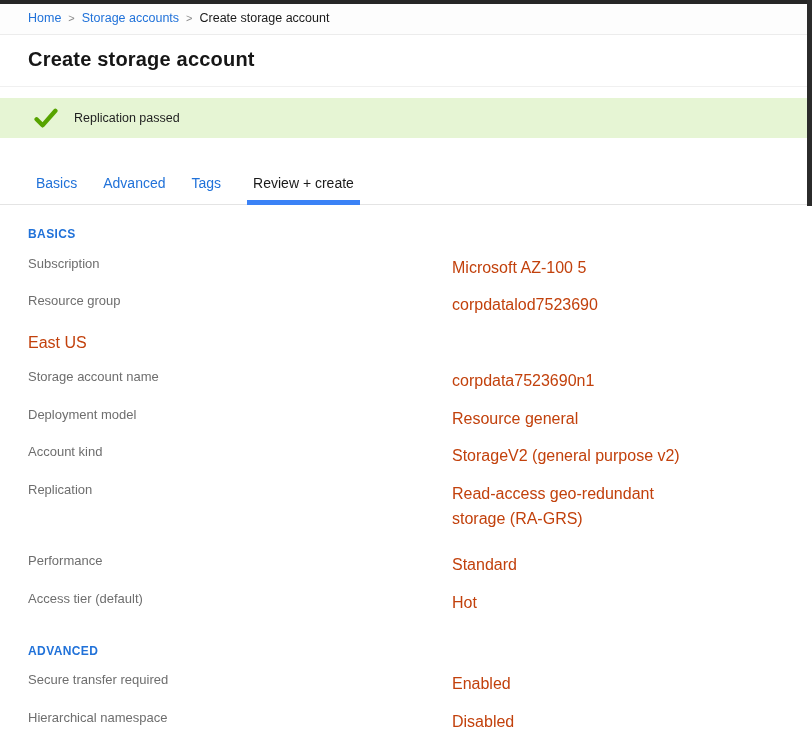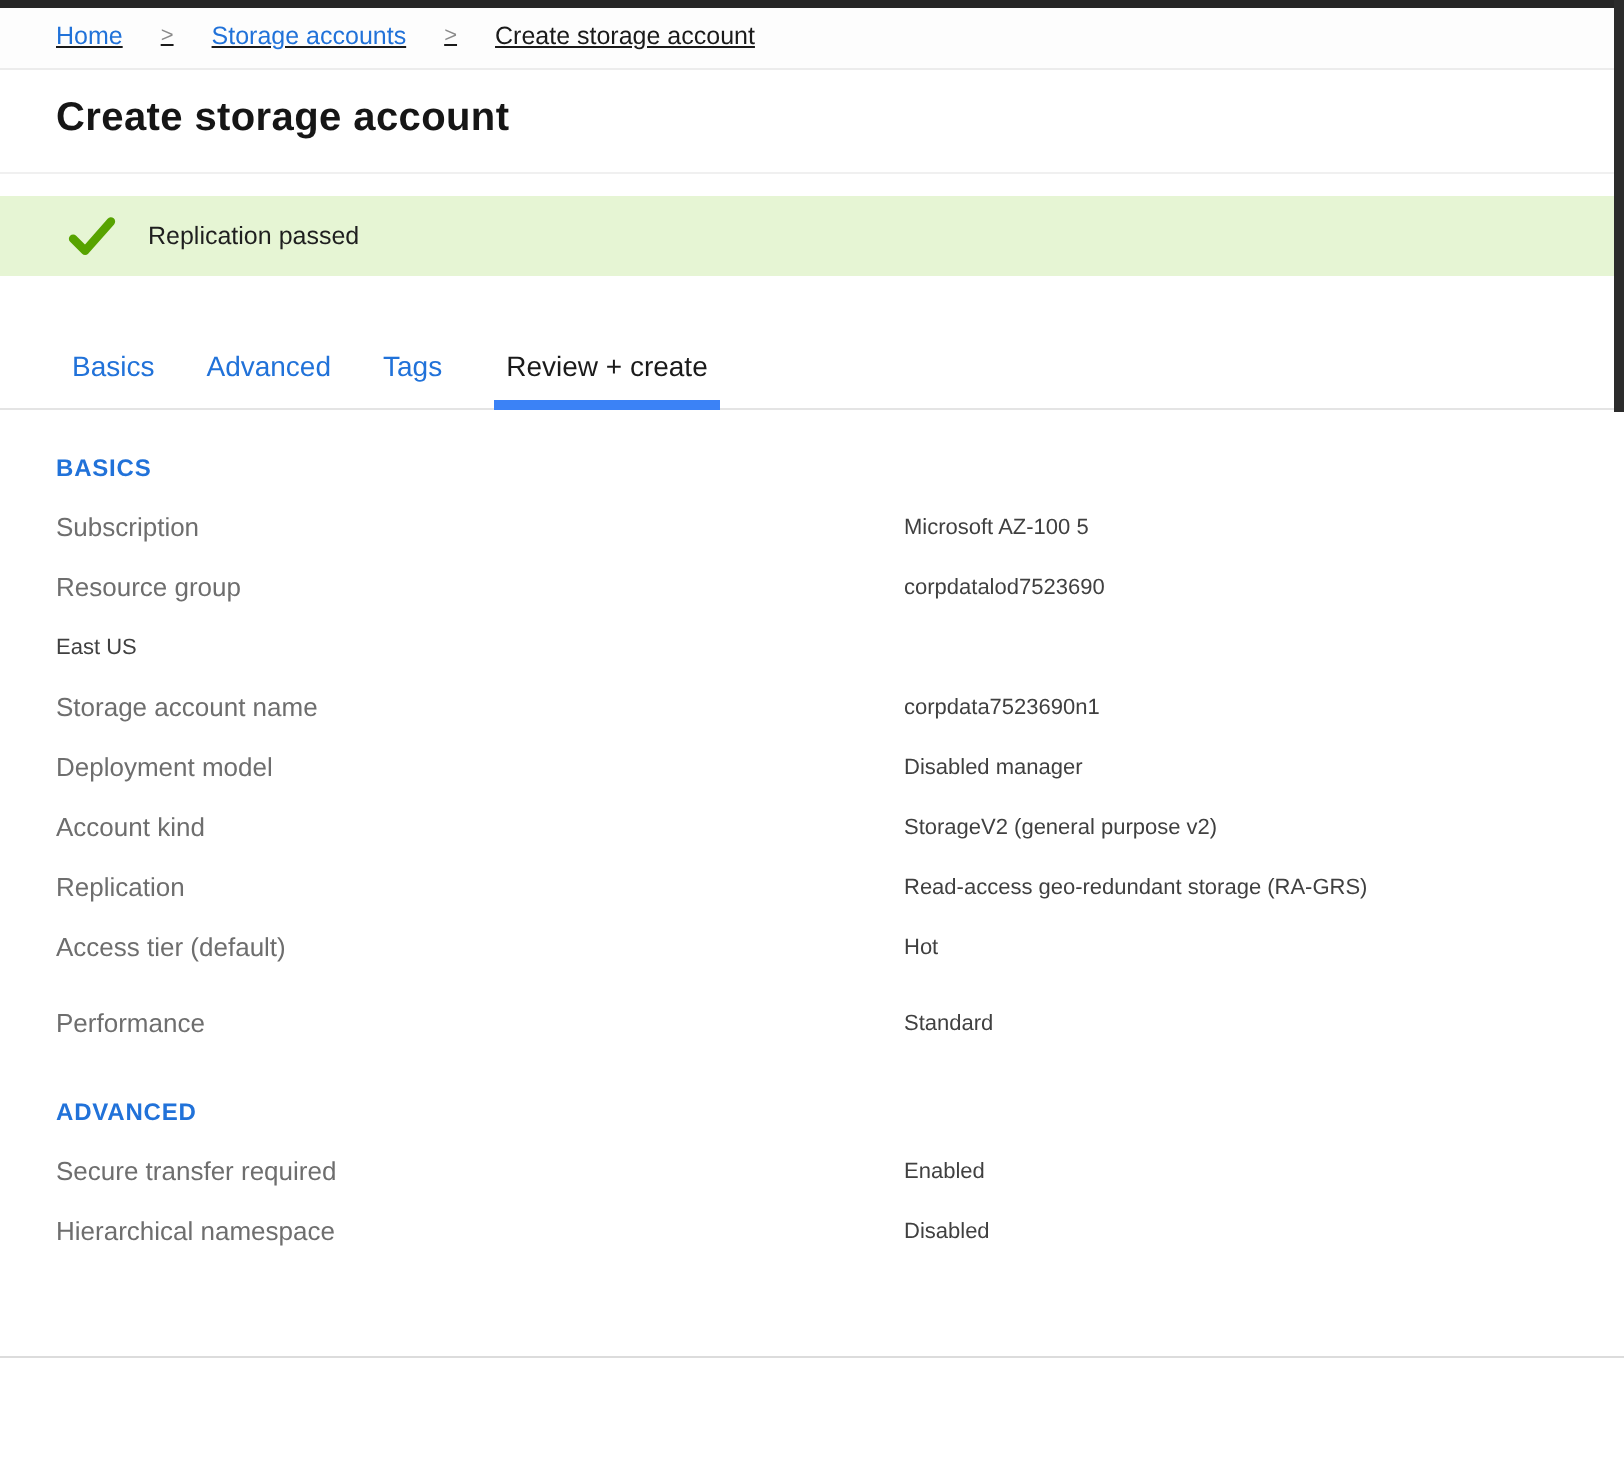--- a/index.html
+++ b/index.html
@@ -21,23 +21,22 @@
     position: absolute; top: 0; right: 0;
     width: 5px; height: 206px;
     background: #2b2b2b;
     z-index: 10;
   }
   
   .breadcrumb {
     padding: 11px 0 9px 28px;
     font-size: 12.5px;
     border-bottom: 1px solid #ececec;
-    display: flex; align-items: center; gap: 19px;
+    display: flex; align-items: center; gap: 7px;
     background: #fdfdfd;
-    text-decoration: underline;
   }
   .breadcrumb a { color: #2172d9; text-decoration: none; cursor: pointer; }
   .crumb-sep { color: #8a8a8a; font-size: 11px; }
   .crumb-current { color: #1a1a1a; }
   
   .title-block {
     padding: 13px 28px 15px 28px;
     border-bottom: 1px solid #f0f0f0;
   }
   .page-title { font-size: 20px; font-weight: bold; color: #161616; letter-spacing: 0.2px; }
@@ -73,21 +72,21 @@
   }
   
   .content { padding-left: 28px; }
   .section-heading {
     color: #2172d9; font-size: 12px; font-weight: bold;
     letter-spacing: 0.4px;
     margin-top: 22px; margin-bottom: 8px;
   }
   .kv-row { display: flex; align-items: flex-start; padding: 6.5px 0; }
   .kv-label { width: 424px; flex: 0 0 424px; font-size: 13px; color: #6e6e6e; }
-  .kv-value { font-size: 11px; color: #404040; max-width: 252px; line-height: 1.55; }
+  .kv-value { font-size: 16px; color: #c2410c; max-width: 252px; line-height: 1.55; }
   .gap-after-wrap { margin-top: 8px; }
   
   .footer-sep { border-top: 1px solid #dcdcdc; margin-top: 46px; }
 </style>
 </head>
 <body>
 
 <div class="top-edge"></div>
 <div class="right-edge"></div>
 
@@ -131,37 +130,37 @@
   </div>
   <div class="kv-row">
     <div class="kv-value">East US</div>
   </div>
   <div class="kv-row">
     <div class="kv-label">Storage account name</div>
     <div class="kv-value">corpdata7523690n1</div>
   </div>
   <div class="kv-row">
     <div class="kv-label">Deployment model</div>
-    <div class="kv-value">Disabled manager</div>
+    <div class="kv-value">Resource general</div>
   </div>
   <div class="kv-row">
     <div class="kv-label">Account kind</div>
     <div class="kv-value">StorageV2 (general purpose v2)</div>
   </div>
   <div class="kv-row">
     <div class="kv-label">Replication</div>
     <div class="kv-value">Read-access geo-redundant storage (RA-GRS)</div>
   </div>
+  <div class="kv-row gap-after-wrap">
+    <div class="kv-label">Performance</div>
+    <div class="kv-value">Standard</div>
+  </div>
   <div class="kv-row">
     <div class="kv-label">Access tier (default)</div>
     <div class="kv-value">Hot</div>
-  </div>
-  <div class="kv-row gap-after-wrap">
-    <div class="kv-label">Performance</div>
-    <div class="kv-value">Standard</div>
   </div>
 
   <div class="section-heading">ADVANCED</div>
 
   <div class="kv-row">
     <div class="kv-label">Secure transfer required</div>
     <div class="kv-value">Enabled</div>
   </div>
   <div class="kv-row">
     <div class="kv-label">Hierarchical namespace</div>

